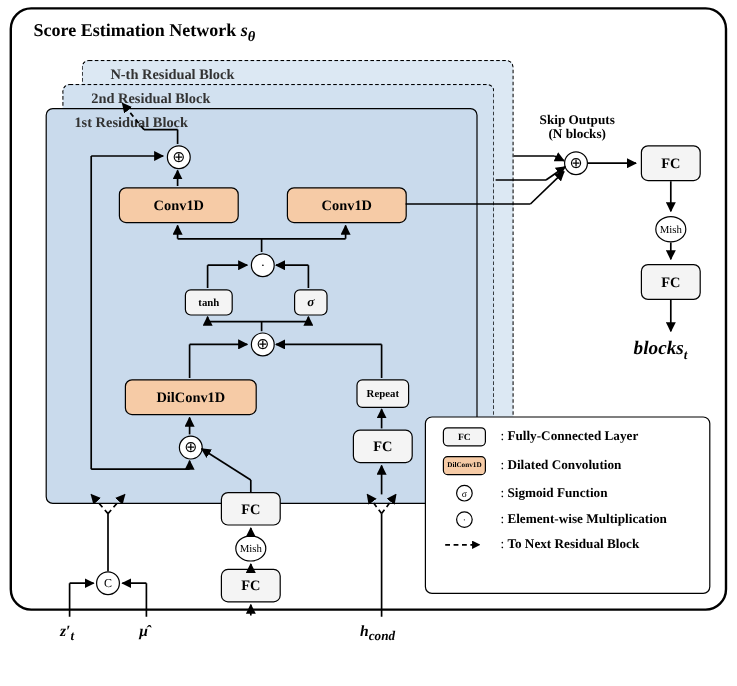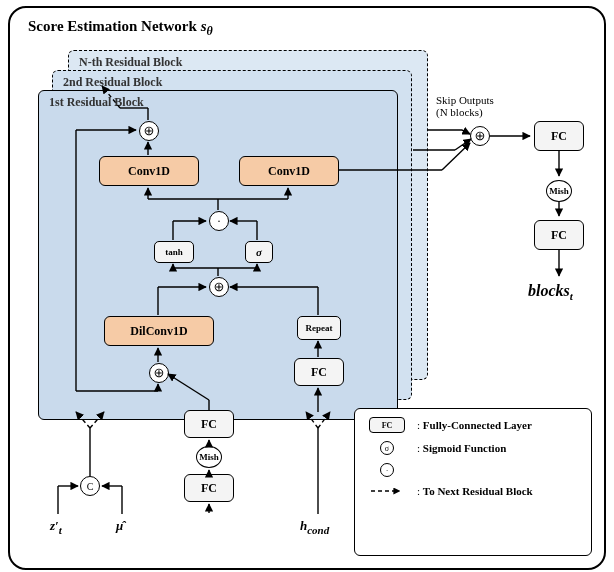--- a/index.html
+++ b/index.html
@@ -7,42 +7,42 @@
     width: 614px; height: 572px;
     background: #fff;
     font-family: "Times New Roman", serif;
     font-size: 13px;
     color: #000;
     position: relative;
   }
   .outer {
     position: absolute;
     left: 8px; top: 6px;
-    width: 598px; height: 564px;
+    width: 598px; height: 503px;
     border: 2px solid #000;
     border-radius: 18px;
     background: #fff;
   }
   .title {
     position: absolute;
     left: 18px; top: 10px;
     font-weight: bold;
     font-size: 15px;
   }
   .title sub { font-style: italic; font-size: 12px; }
 
   
   .rb { position: absolute; border-radius: 6px; }
   .rb3 { left: 58px; top: 42px;  width: 360px; height: 330px;
          background: #dce8f3; border: 1.5px dashed #000; }
   .rb2 { left: 42px; top: 62px;  width: 360px; height: 330px;
          background: #d2e1f0; border: 1.5px dashed #000; }
   .rb1 { left: 28px; top: 82px;  width: 360px; height: 330px;
          background: #c9daec; border: 1.5px solid #000; }
-  .rb-label { position: absolute; left: 10px; top: 4px; font-weight: bold; font-size: 12px; color: #333; }
+  .rb-label { position: absolute; left: 23px; top: 4px; font-weight: bold; font-size: 12px; color: #333; }
 
   
   .box {
     position: absolute;
     border: 1.5px solid #000;
     border-radius: 6px;
     text-align: center;
     display: flex; align-items: center; justify-content: center;
     font-weight: bold;
     font-size: 12px;
@@ -53,21 +53,21 @@
   .fc   { background: #f4f4f4; }
   .small { font-size: 10px; font-weight: bold; border-radius: 5px; }
   .circ {
     position: absolute;
     border: 1.5px solid #000;
     border-radius: 50%;
     background: #fff;
     display: flex; align-items: center; justify-content: center;
     font-size: 12px;
   }
-  .mish { font-size: 9px; font-weight: bold; }
+  .mish { font-size: 9px; }
 
   
   svg.arrows { position: absolute; left: 0; top: 0; pointer-events: none; }
 
   
   .legend {
     position: absolute;
     right: 12px; bottom: 12px;
     width: 238px; height: 148px;
     border: 1.5px solid #000;
@@ -75,21 +75,21 @@
     background: #fff;
     padding: 8px 10px;
     font-size: 11px;
   }
   .legend .row { display: flex; align-items: center; margin-bottom: 8px; }
   .legend .sw { width: 44px; margin-right: 8px; display: flex; justify-content: center; align-items:center;}
   .legend .swbox { border:1.2px solid #000; width:36px; height:16px; border-radius:4px; display:flex;align-items:center;justify-content:center;font-size:8px;font-weight:bold; background:#f4f4f4;}
   .legend .swbox.dil { background:#f6cba6; font-size:6px; }
   .legend .swcirc { width:14px;height:14px;border:1.2px solid #000;border-radius:50%;display:flex;align-items:center;justify-content:center;font-size:8px;}
 
-  .skip-label { position:absolute; font-weight:normal; font-size:11px; text-align:left; line-height:12px;}
+  .skip-label { position:absolute; font-weight:bold; font-size:11px; text-align:center; line-height:12px;}
   .inp-label { position:absolute; font-weight:bold; font-style:italic; font-size:13px; }
   .sub { font-style: italic; font-size: 11px;}
   .out-label { position:absolute; font-weight:bold; font-style:italic; font-size:16px;}
 </style>
 </head>
 <body>
 
 <div class="outer">
   <div class="title">
     <span>Score Estimation Network </span><i><span>s</span></i><sub>θ</sub>
@@ -176,28 +176,35 @@
 
   <div class="legend">
     <div class="row">
       <span class="sw">
           <span class="swbox">FC</span>
         </span>
       <span>: <b>Fully-Connected Layer</b></span>
     </div>
     <div class="row">
       <span class="sw">
+          <span class="swbox dil">DilConv1D</span>
+        </span>
+      <span>: <b>Dilated Convolution</b></span>
+    </div>
+    <div class="row">
+      <span class="sw">
           <span class="swcirc">σ</span>
         </span>
       <span>: <b>Sigmoid Function</b></span>
     </div>
     <div class="row">
       <span class="sw">
           <span class="swcirc">·</span>
         </span>
+      <span>: <b>Element-wise  Multiplication</b></span>
     </div>
     <div class="row" style="margin-bottom:8px">
       <span class="sw">
           <svg width="36" height="12">
             <defs>
               <marker id="la" viewBox="0 0 10 10" refX="8" refY="5" markerWidth="5" markerHeight="5" orient="auto">
                 <path d="M0 0 L10 5 L0 10 z" fill="#000"></path>
               </marker>
             </defs>
             <line x1="2" y1="6" x2="30" y2="6" stroke="#000" stroke-width="1.4" stroke-dasharray="4 3" marker-end="url(#la)"></line>

